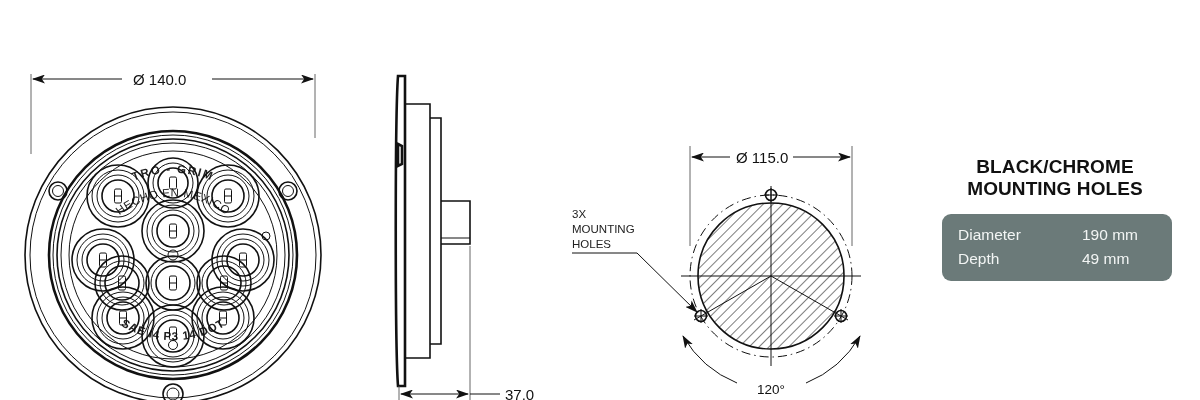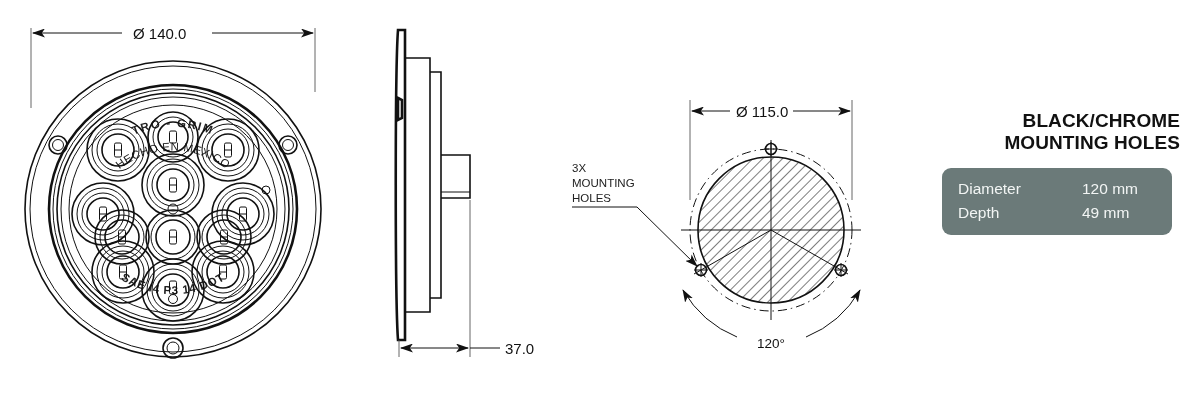--- a/index.html
+++ b/index.html
@@ -1,22 +1,22 @@
 <!DOCTYPE html>
 <html><head>
 <meta charset="utf-8">
 <style>
   html,body{margin:0;padding:0;background:#ffffff;}
   body{width:1200px;height:400px;position:relative;overflow:hidden;
        font-family:"Liberation Sans","DejaVu Sans",sans-serif;color:#111;}
-  .stage{position:absolute;inset:0;}
+  .stage{position:absolute;inset:0;margin-top:46px;}
   svg{display:block;}
   .drawing{position:absolute;left:0;top:0;width:1200px;height:400px;}
   .panel-wrap{position:absolute;left:930px;top:110px;width:250px;}
-  .spec-title{font-size:19px;font-weight:bold;line-height:1.15;text-align:right;
+  .spec-title{font-size:19px;font-weight:bold;line-height:1.15;text-align:center;
               letter-spacing:.1px;color:#111;}
   .spec-box{margin:14px 8px 0 12px;background:#6b7a79;border-radius:9px;
             padding:9px 16px 10px 16px;}
   .spec-row{display:flex;justify-content:space-between;align-items:baseline;
             color:#f2f5f4;font-size:15.5px;line-height:1.55;}
   .spec-row .k{font-weight:400;}
   .spec-row .v{font-weight:400;min-width:74px;text-align:left;}
   text{font-family:"Liberation Sans","DejaVu Sans",sans-serif;fill:#111;}
   .dimtext{font-size:15px;}
   .notetext{font-size:11.5px;fill:#222;}
@@ -260,21 +260,21 @@
   </svg>
 
   <div class="panel-wrap">
     <div class="spec-title">
       <div>BLACK/CHROME</div>
       <div>MOUNTING HOLES</div>
     </div>
     <div class="spec-box">
       <div class="spec-row">
         <span class="k">Diameter</span>
-        <span class="v">120 mm</span>
+        <span class="v">190 mm</span>
       </div>
       <div class="spec-row">
         <span class="k">Depth</span>
         <span class="v">49 mm</span>
       </div>
     </div>
   </div>
 
 </div>
 

